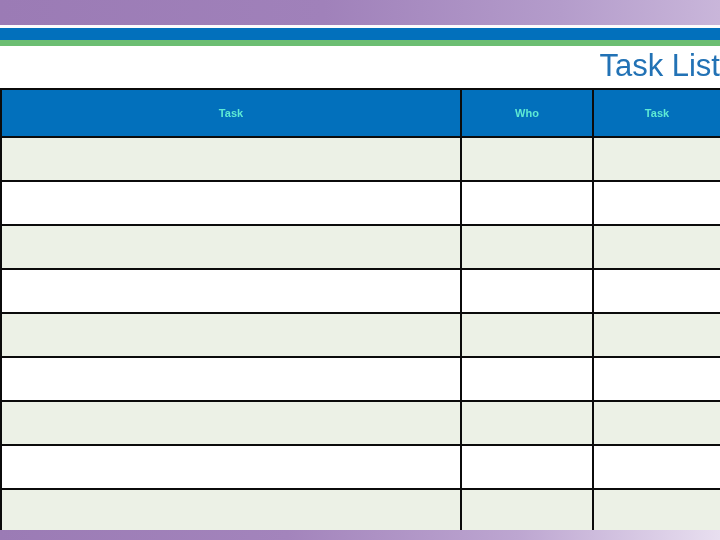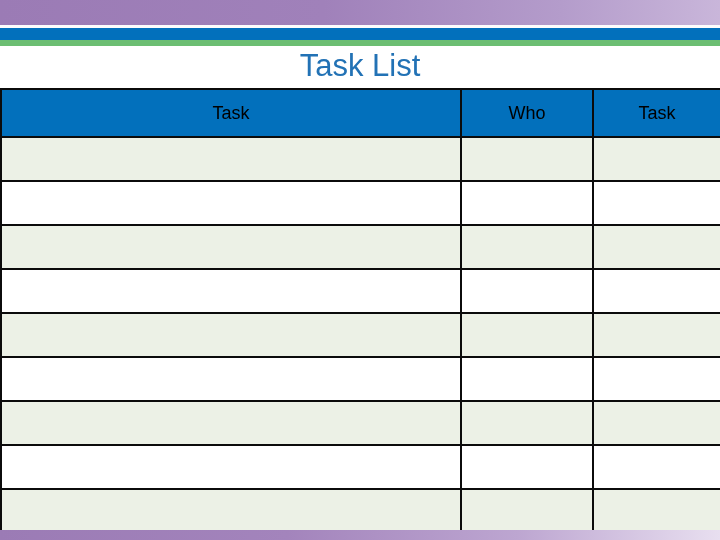--- a/index.html
+++ b/index.html
@@ -56,21 +56,21 @@
     width: 720px; height: 10px;
     background: linear-gradient(to right, #9b7bb5 0%, #a384bc 40%, #bda6d1 72%, #e8dff0 100%);
   }
 
   
   .slide-title {
     position: absolute;
     left: 0; top: 46px;
     width: 720px;
     height: 40px;
-    text-align: center;
+    text-align: right;
     color: #2272b5;
     font-size: 31px;
     line-height: 40px;
     font-weight: normal;
     letter-spacing: 0px;
     white-space: nowrap;
   }
 
   
   .task-table {
@@ -80,23 +80,23 @@
     width: 720px;
     border-collapse: collapse;
     table-layout: fixed;
   }
   .task-table col.c-task  { width: 460px; }
   .task-table col.c-who   { width: 132px; }
   .task-table col.c-when  { width: 128px; }
 
   .task-table th {
     background: #0270bc;
-    color: #000000;
-    font-size: 18px;
-    font-weight: normal;
+    color: #5eead4;
+    font-size: 11px;
+    font-weight: bold;
     height: 46px;
     text-align: center;
     vertical-align: middle;
     border: 2px solid #0b0b0b;
     padding: 0;
   }
   .task-table td {
     height: 42px;
     border: 2px solid #0b0b0b;
     padding: 0 6px;

